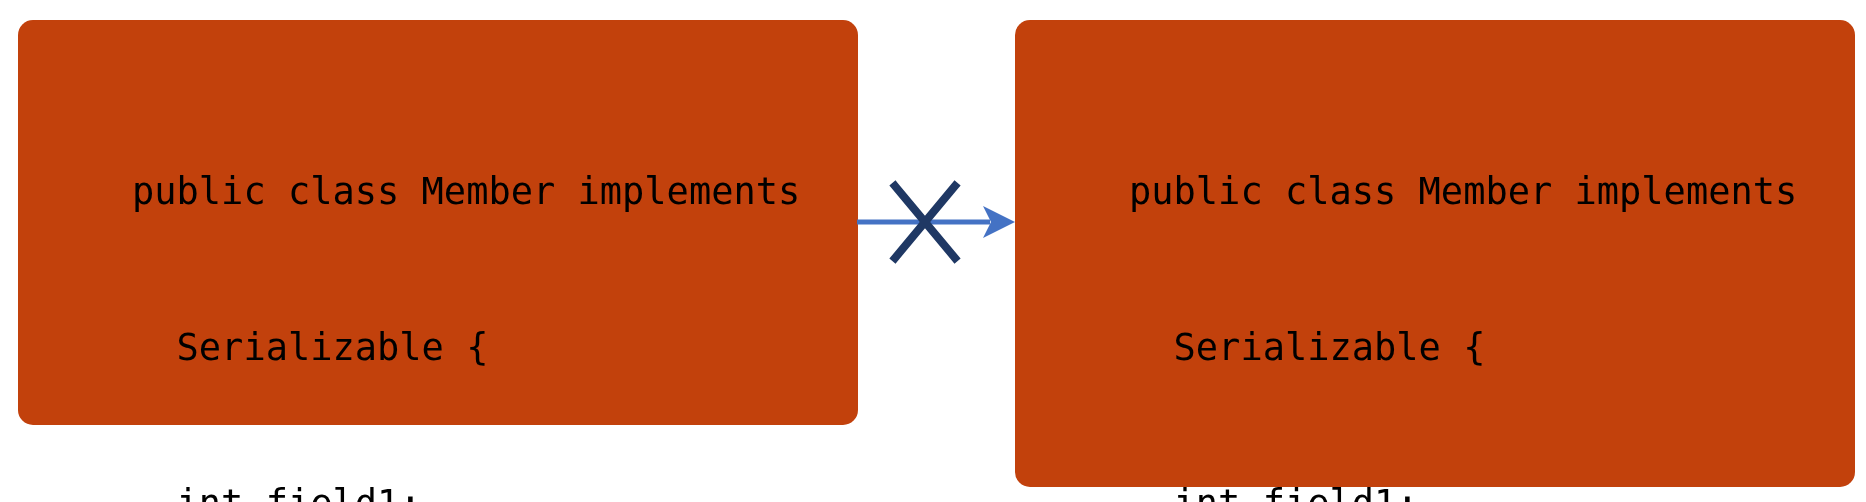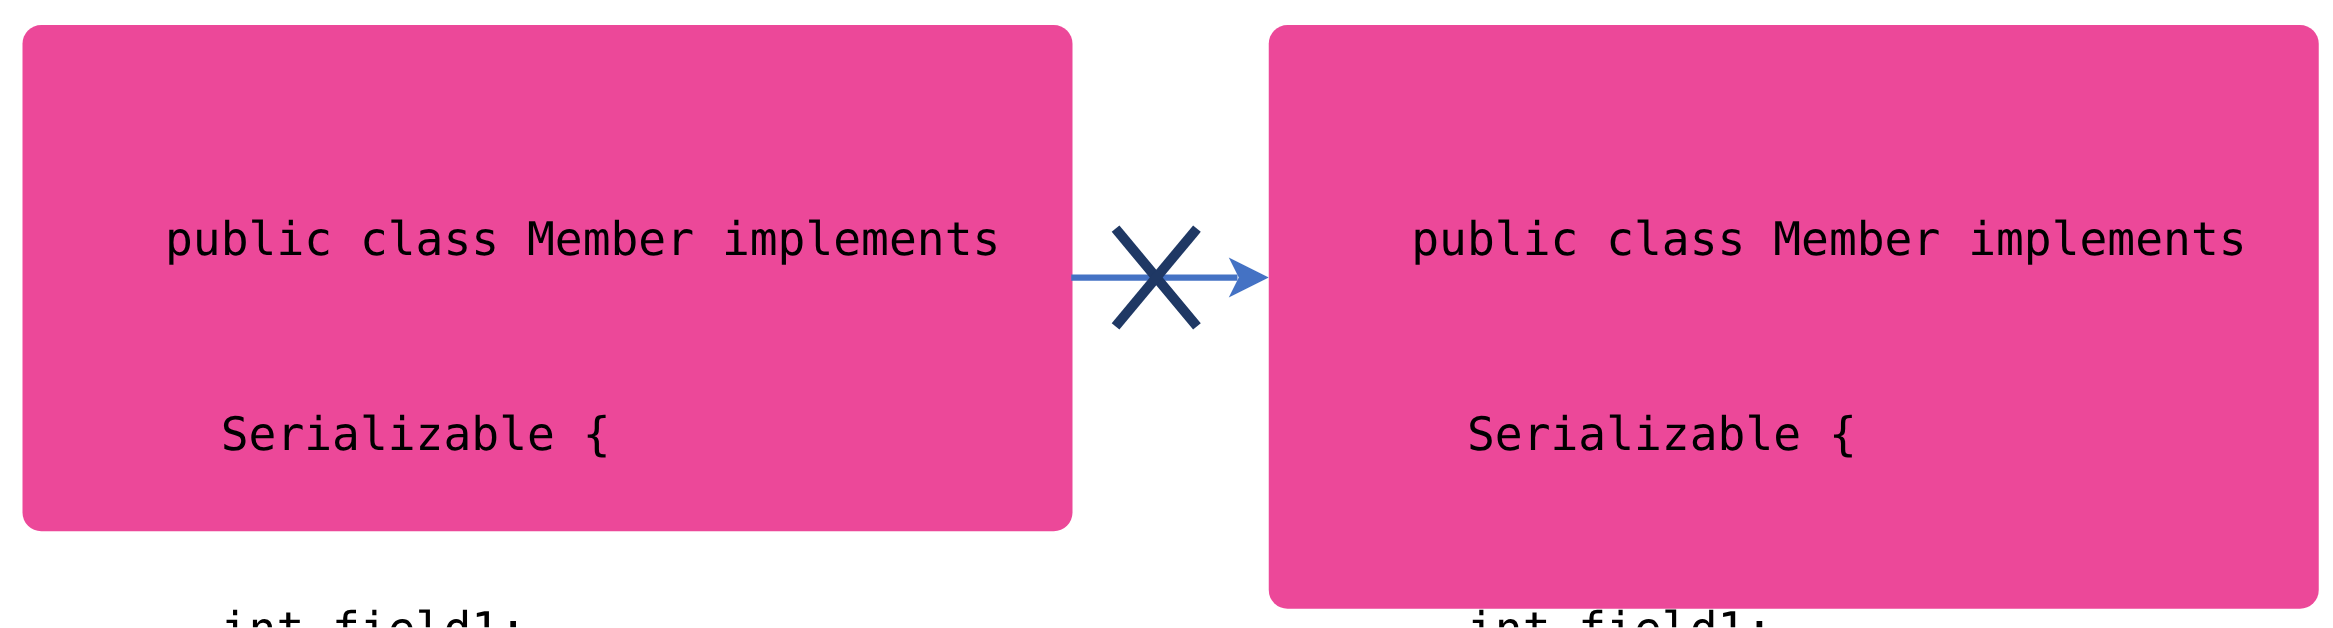--- a/index.html
+++ b/index.html
@@ -12,21 +12,21 @@
   }
   #canvas {
     position: relative;
     width: 1866px;
     height: 502px;
     background: #ffffff;
     overflow: hidden;
   }
   .code-card {
     position: absolute;
-    background: #ec4899;
+    background: #c2410c;
     border-radius: 15px;
     box-sizing: border-box;
   }
   #card-before {
     left: 18px;
     top: 20px;
     width: 840px;
     height: 405px;
   }
   #card-after {

